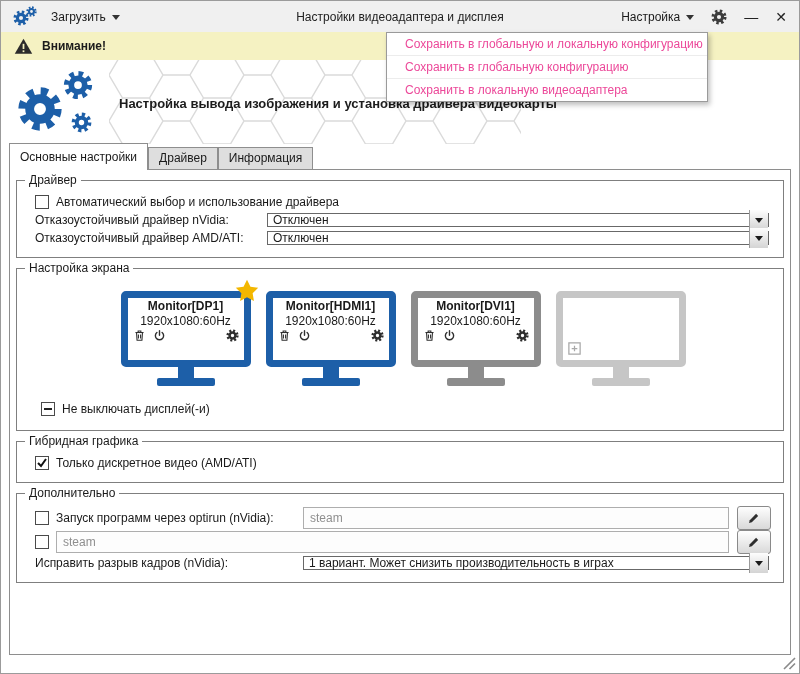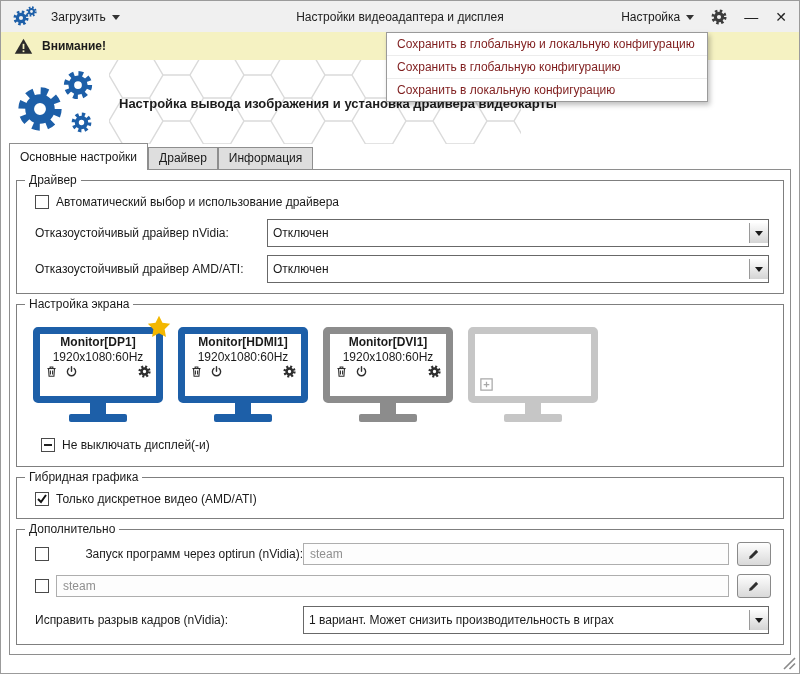--- a/index.html
+++ b/index.html
@@ -26,54 +26,54 @@
   .hex { position: absolute; left: 108px; top: -8px; }
   .logo { position: absolute; left: 12px; top: 2px; width: 100px; height: 82px; color: #1d5fa8; }
   .logo svg { position: absolute; }
   .g-big { left: 4px; top: 24px; }
   .g-med { left: 50px; top: 8px; }
   .g-sm  { left: 58px; top: 50px; }
   .subtitle { position: absolute; left: 118px; top: 36px; width: 560px; font-weight: bold; font-size: 13px; color: #1c1c1c; z-index: 2; }
 
   
   .menu { position: absolute; left: 385px; top: 31px; width: 322px; background: #fff; border: 1px solid #9a9a9a; box-shadow: 2px 3px 5px rgba(0,0,0,.25); z-index: 20; }
-  .menu-item { padding: 4px 10px; font-size: 12px; color: #7f1d1d; border-bottom: 1px solid #ececec; white-space: nowrap; }
+  .menu-item { padding: 4px 18px; font-size: 12px; color: #ec4899; border-bottom: 1px solid #ececec; white-space: nowrap; }
   .menu-item:last-child { border-bottom: none; }
 
   
   .tabs { position: absolute; top: 142px; left: 8px; height: 27px; display: flex; align-items: flex-end; z-index: 3; }
   .tab { height: 22px; line-height: 21px; padding: 0 10px; background: #dedede; border: 1px solid #8e8e8e; border-bottom: none; margin-right: 0; margin-bottom: 1px; font-size: 12px; }
   .tab.active { height: 27px; line-height: 26px; background: #fff; margin-bottom: 0; }
 
   
   .panel { position: absolute; top: 168px; left: 8px; right: 8px; height: 486px; border: 1px solid #8e8e8e; background: #fff; padding-top: 10px; z-index: 1; }
   .grp { position: relative; border: 1px solid #7f7f7f; margin: 0 6px; background: #fff; }
   .grp + .grp { margin-top: 10px; }
   .grp-title { position: absolute; top: -8px; left: 8px; background: #fff; padding: 0 4px; font-size: 12px; }
   .grp-body { padding: 12px 10px 10px; }
   .row { display: flex; align-items: center; font-size: 12px; min-height: 18px; padding-left: 8px; }
-  .row + .row { margin-top: 8px; }
+  .row + .row { }
 
   .cb { width: 14px; height: 14px; border: 1px solid #4a4a4a; background: #fff; display: inline-flex; align-items: center; justify-content: center; margin-right: 7px; flex: none; }
   .cb .dash { width: 8px; height: 2px; background: #222; }
 
   .lbl-w1 { width: 232px; flex: none; }
-  .lbl-w2 { width: 247px; flex: none; text-align: right; }
+  .lbl-w2 { width: 247px; flex: none; }
   .lbl-w3 { width: 268px; flex: none; }
 
-  .combo { flex: 1; display: flex; align-items: center; height: 28px; border: 1px solid #686868; background: #fff; margin-right: 4px; }
+  .combo { flex: 1; display: flex; align-items: center; height: 14px; border: 1px solid #686868; background: #fff; margin-right: 4px; }
   .combo .val { flex: 1; padding: 0 5px; white-space: nowrap; overflow: hidden; }
   .combo .cbtn { width: 19px; height: 20px; background: linear-gradient(#fdfdfd, #d4d4d4); border-left: 1px solid #9a9a9a; display: flex; align-items: center; justify-content: center; flex: none; }
   .tri { width: 0; height: 0; border: 4px solid transparent; border-top: 5px solid #1a1a1a; margin-top: 5px; }
 
   .txt { flex: 1; height: 22px; border: 1px solid #aeaeae; background: #fdfdfd; color: #8f8f8f; font-family: "Liberation Sans", sans-serif; font-size: 12px; padding: 0 6px; }
   .edit { width: 34px; height: 24px; margin-left: 8px; margin-right: 2px; border: 1px solid #8a8a8a; border-radius: 3px; background: linear-gradient(#fefefe, #d9d9d9); display: flex; align-items: center; justify-content: center; color: #2e2e2e; flex: none; }
 
   
-  .monrow { display: flex; gap: 15px; margin: 10px 0 0 6px; }
+  .monrow { display: flex; gap: 15px; margin: 10px 0 0 6px; justify-content: center; }
   .mon { position: relative; width: 130px; display: flex; flex-direction: column; align-items: center; --c: #1d5fa8; }
   .mon.gray { --c: #8c8c8c; }
   .mon.empty { --c: #c6c6c6; }
   .scr { width: 130px; height: 76px; border: 7px solid var(--c); border-radius: 5px; background: #fff; display: flex; flex-direction: column; padding: 1px 3px; }
   .mname { font-weight: bold; font-size: 12px; text-align: center; line-height: 15px; white-space: nowrap; }
   .mmode { font-size: 12px; text-align: center; line-height: 14px; white-space: nowrap; }
   .mic { display: flex; align-items: center; gap: 7px; padding: 0 2px; margin-top: 1px; color: #2e2e2e; }
   .mic .mr { margin-left: auto; }
   .neck { width: 16px; height: 11px; background: var(--c); }
   .base { width: 58px; height: 8px; background: var(--c); border-radius: 2px; }
@@ -181,21 +181,21 @@
       <svg class="g-sm" width="21" height="21">
           <use href="#i-gear"></use>
         </svg>
     </div>
     <div class="subtitle">Настройка вывода изображения и установка драйвера видеокарты</div>
   </div>
 
   <div class="menu">
     <div class="menu-item">Сохранить в глобальную и локальную конфигурацию</div>
     <div class="menu-item">Сохранить в глобальную конфигурацию</div>
-    <div class="menu-item">Сохранить в локальную конфигурацию</div>
+    <div class="menu-item">Сохранить в локальную видеоадаптера</div>
   </div>
 
   <div class="tabs">
     <div class="tab active">Основные настройки</div>
     <div class="tab">Драйвер</div>
     <div class="tab">Информация</div>
   </div>
 
   <div class="panel">
 

